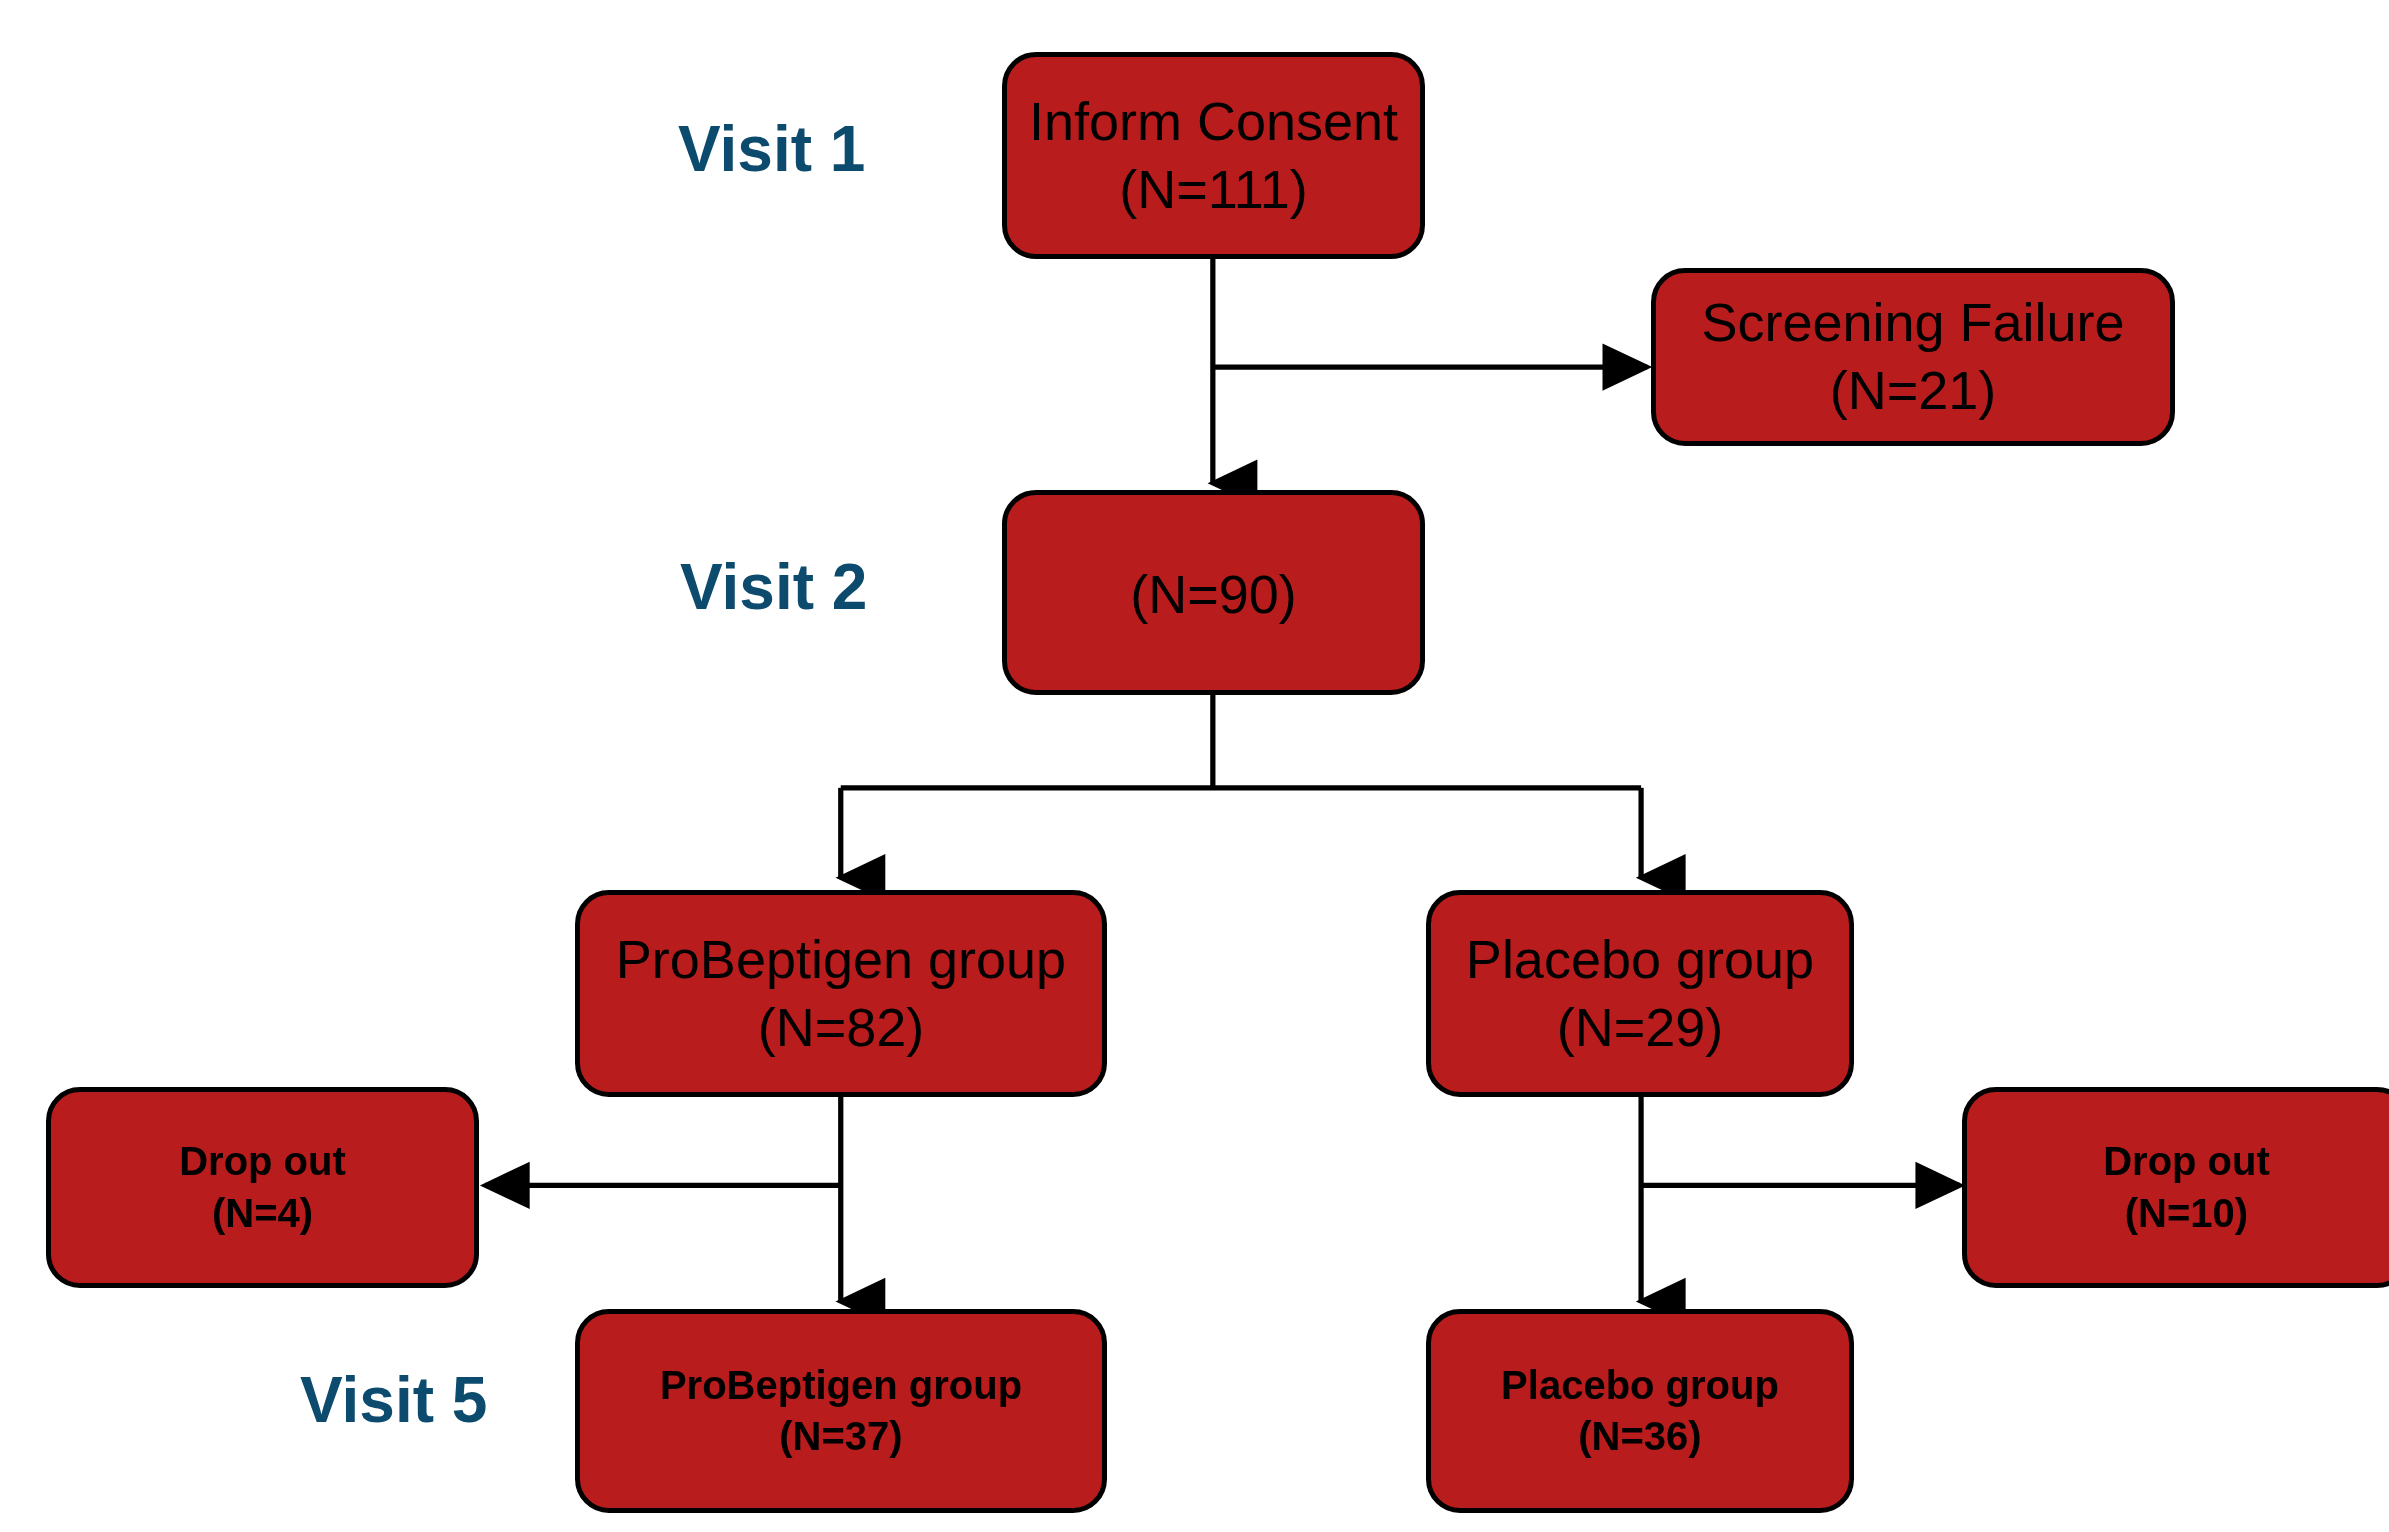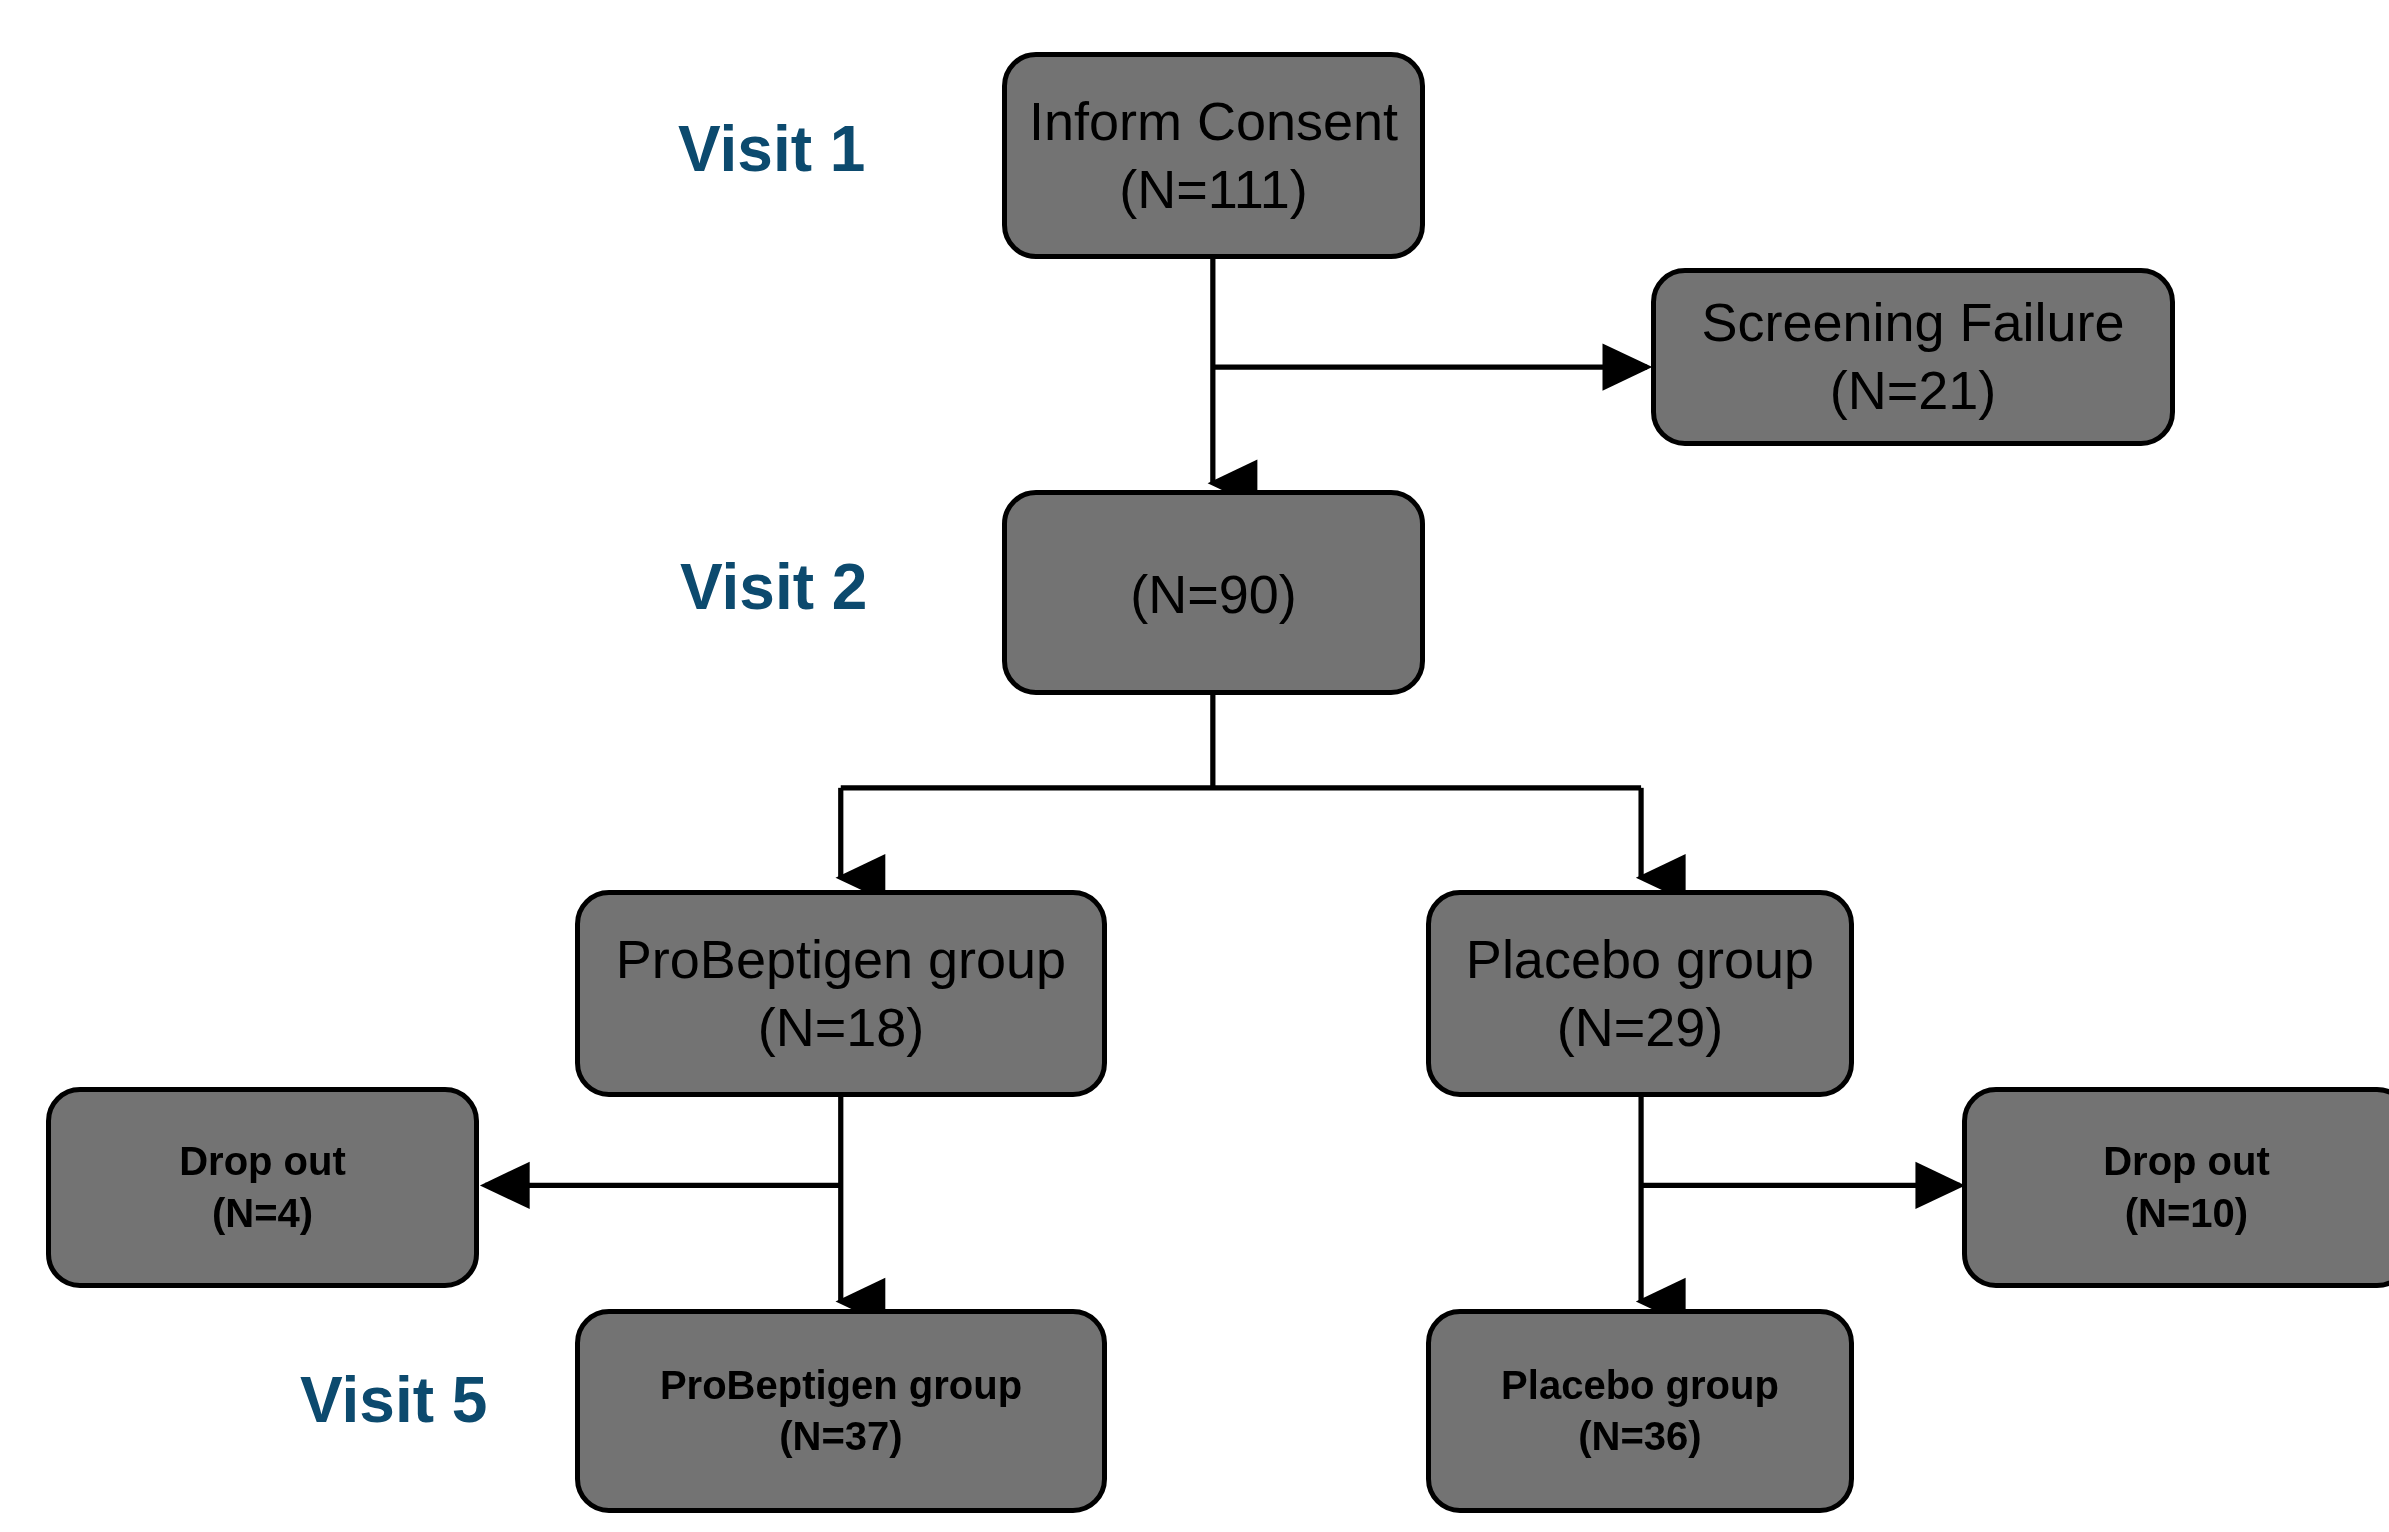--- a/index.html
+++ b/index.html
@@ -19,21 +19,21 @@
   #flow-svg {
     position: absolute;
     left: 0;
     top: 0;
     width: 2389px;
     height: 1533px;
   }
   .node {
     position: absolute;
     box-sizing: border-box;
-    background: #737373;
+    background: #b91c1c;
     border: 5.2px solid #000000;
     border-radius: 34px;
     display: flex;
     flex-direction: column;
     align-items: center;
     justify-content: center;
     text-align: center;
     color: #000000;
     z-index: 3;
   }
@@ -128,21 +128,21 @@
     <span class="line1">Screening Failure</span>
     <span class="line2">(N=21)</span>
   </div>
 
   <div class="node node-regular" style="left:1002px; top:490px; width:423px; height:205px;">
     <span class="line2">(N=90)</span>
   </div>
 
   <div class="node node-regular" style="left:575px; top:890px; width:532px; height:207px;">
     <span class="line1">ProBeptigen group</span>
-    <span class="line2">(N=18)</span>
+    <span class="line2">(N=82)</span>
   </div>
 
   <div class="node node-regular" style="left:1426px; top:890px; width:428px; height:207px;">
     <span class="line1">Placebo group</span>
     <span class="line2">(N=29)</span>
   </div>
 
   <div class="node node-bold" style="left:46px; top:1087px; width:433px; height:201px;">
     <span class="line1">Drop out</span>
     <span class="line2">(N=4)</span>

